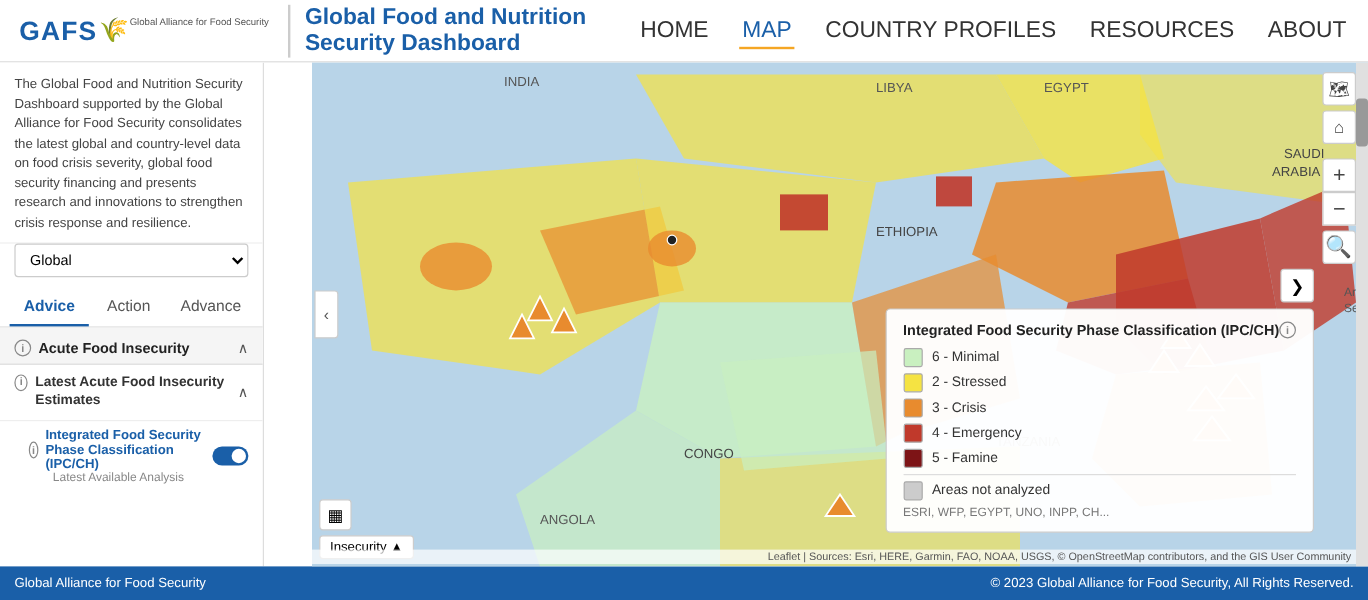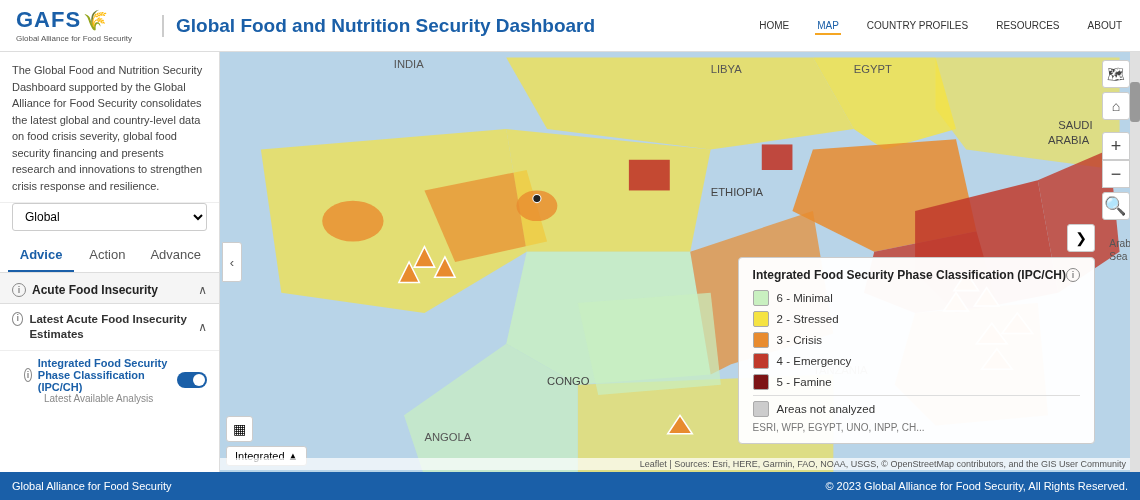--- a/index.html
+++ b/index.html
@@ -32,58 +32,59 @@
       margin-left: 2px;
     }
     .logo-sub {
       font-size: 8px;
       color: #555;
       line-height: 1.1;
       margin-top: 2px;
     }
     .logo-block {
       display: flex;
-      flex-direction: column;
+      flex-direction: row;
     }
     .logo-row {
       display: flex;
       align-items: center;
     }
     .header-title {
       font-size: 19px;
       color: #1a5fa8;
       font-weight: 600;
       flex: 1;
       padding-left: 12px;
       border-left: 2px solid #ccc;
     }
     .nav {
       display: flex;
       align-items: center;
       gap: 24px;
     }
     .nav-item {
-      font-size: 10px;
+      font-size: 19px;
       color: #333;
       cursor: pointer;
       padding: 4px 2px;
       font-weight: 500;
       text-decoration: none;
     }
     .nav-item.active {
       color: #1a5fa8;
       border-bottom: 2px solid #f5a623;
       padding-bottom: 2px;
     }
 
     
     .main {
       display: flex;
       flex: 1;
       overflow: hidden;
+      gap: 40px;
     }
 
     
     .sidebar {
       width: 220px;
       flex-shrink: 0;
       display: flex;
       flex-direction: column;
       border-right: 1px solid #ddd;
       background: #fff;
@@ -598,21 +599,21 @@
         <span>Areas not analyzed</span>
       </div>
       <div class="legend-note">ESRI, WFP, EGYPT, UNO, INPP, CH...</div>
     </div>
 
     
     <div class="grid-btn">▦</div>
 
     
     <div class="disclaimer-btn">
-      <span>Integrated ▲</span>
+      <span>Insecurity ▲</span>
     </div>
 
     
     <div class="map-attribution">Leaflet | Sources: Esri, HERE, Garmin, FAO, NOAA, USGS, © OpenStreetMap contributors, and the GIS User Community</div>
   </div>
 </div>
 
 <div class="footer">
   <span>Global Alliance for Food Security</span>
   <span>© 2023 Global Alliance for Food Security, All Rights Reserved.</span>

